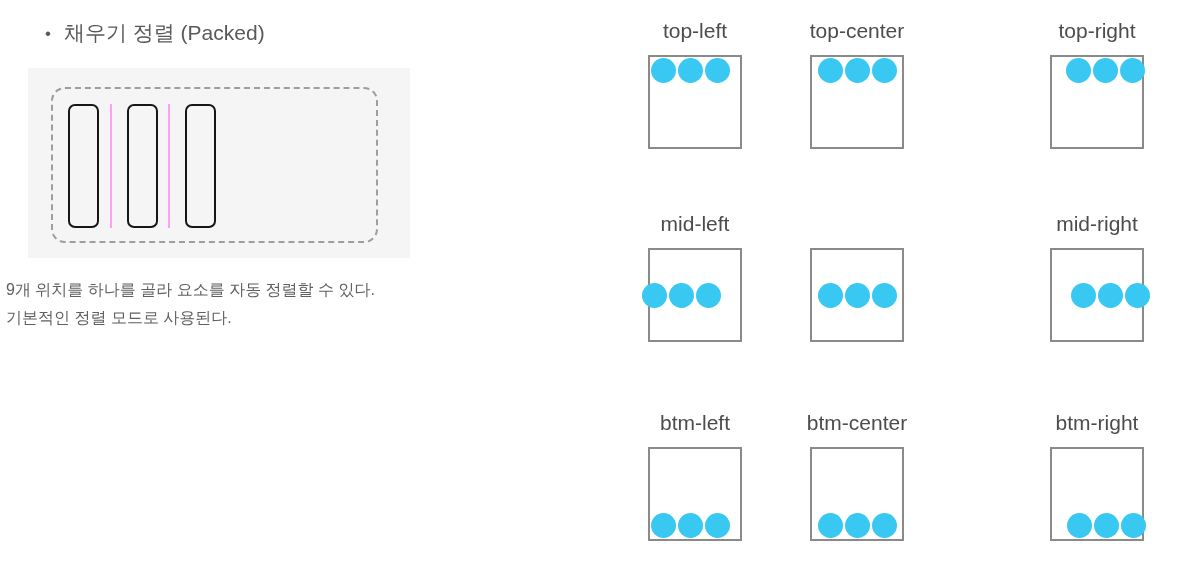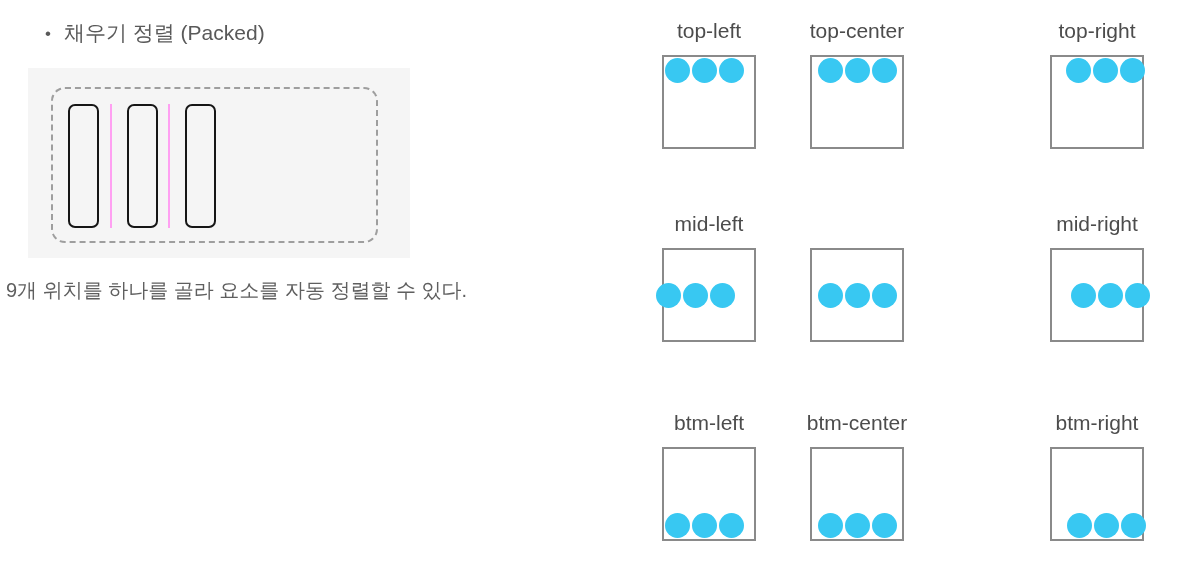--- a/index.html
+++ b/index.html
@@ -43,26 +43,26 @@
   }
   .bar.b0{left:40px;} .bar.b1{left:99px;} .bar.b2{left:157px;}
   .spacing-line{
     position:absolute;top:36px;width:2px;height:124px;
     background:var(--spacing-line);
   }
   .spacing-line.s0{left:82px;} .spacing-line.s1{left:140px;}
 
   .description{
     position:absolute;left:6px;top:276px;
-    font-size:20px;line-height:28px;color:var(--body-color);
+    font-size:16px;line-height:28px;color:var(--body-color);
   }
 
   
   .cell{position:absolute;width:94px;height:94px;}
-  .cell.c0{left:662px;} .cell.c1{left:810px;} .cell.c2{left:1006px;margin-left:44px;}
+  .cell.c0{left:648px;} .cell.c1{left:810px;} .cell.c2{left:1006px;margin-left:44px;}
   .cell.r0{top:55px;}  .cell.r1{top:248px;} .cell.r2{top:447px;}
 
   .cell-label{
     position:absolute;bottom:calc(100% + 12px);left:50%;
     transform:translateX(-50%);white-space:nowrap;
     font-size:21px;color:var(--label-color);
   }
   .box{
     width:94px;height:94px;background:#ffffff;
     border:2px solid var(--box-border);
@@ -98,20 +98,21 @@
     <div class="dashed-frame"></div>
     <div class="bar b0"></div>
     <div class="spacing-line s0"></div>
     <div class="bar b1"></div>
     <div class="spacing-line s1"></div>
     <div class="bar b2"></div>
   </div>
 
   <div class="description">
     <div>9개 위치를 하나를 골라 요소를 자동 정렬할 수 있다.</div>
+    <div>기본적인 정렬 모드로 사용된다.</div>
   </div>
 
   <div class="cell c0 r0">
     <div class="cell-label">top-left</div>
     <div class="box v-top h-left">
       <div class="dots">
         <span class="dot"></span>
           <span class="dot"></span>
           <span class="dot"></span>
       </div>

